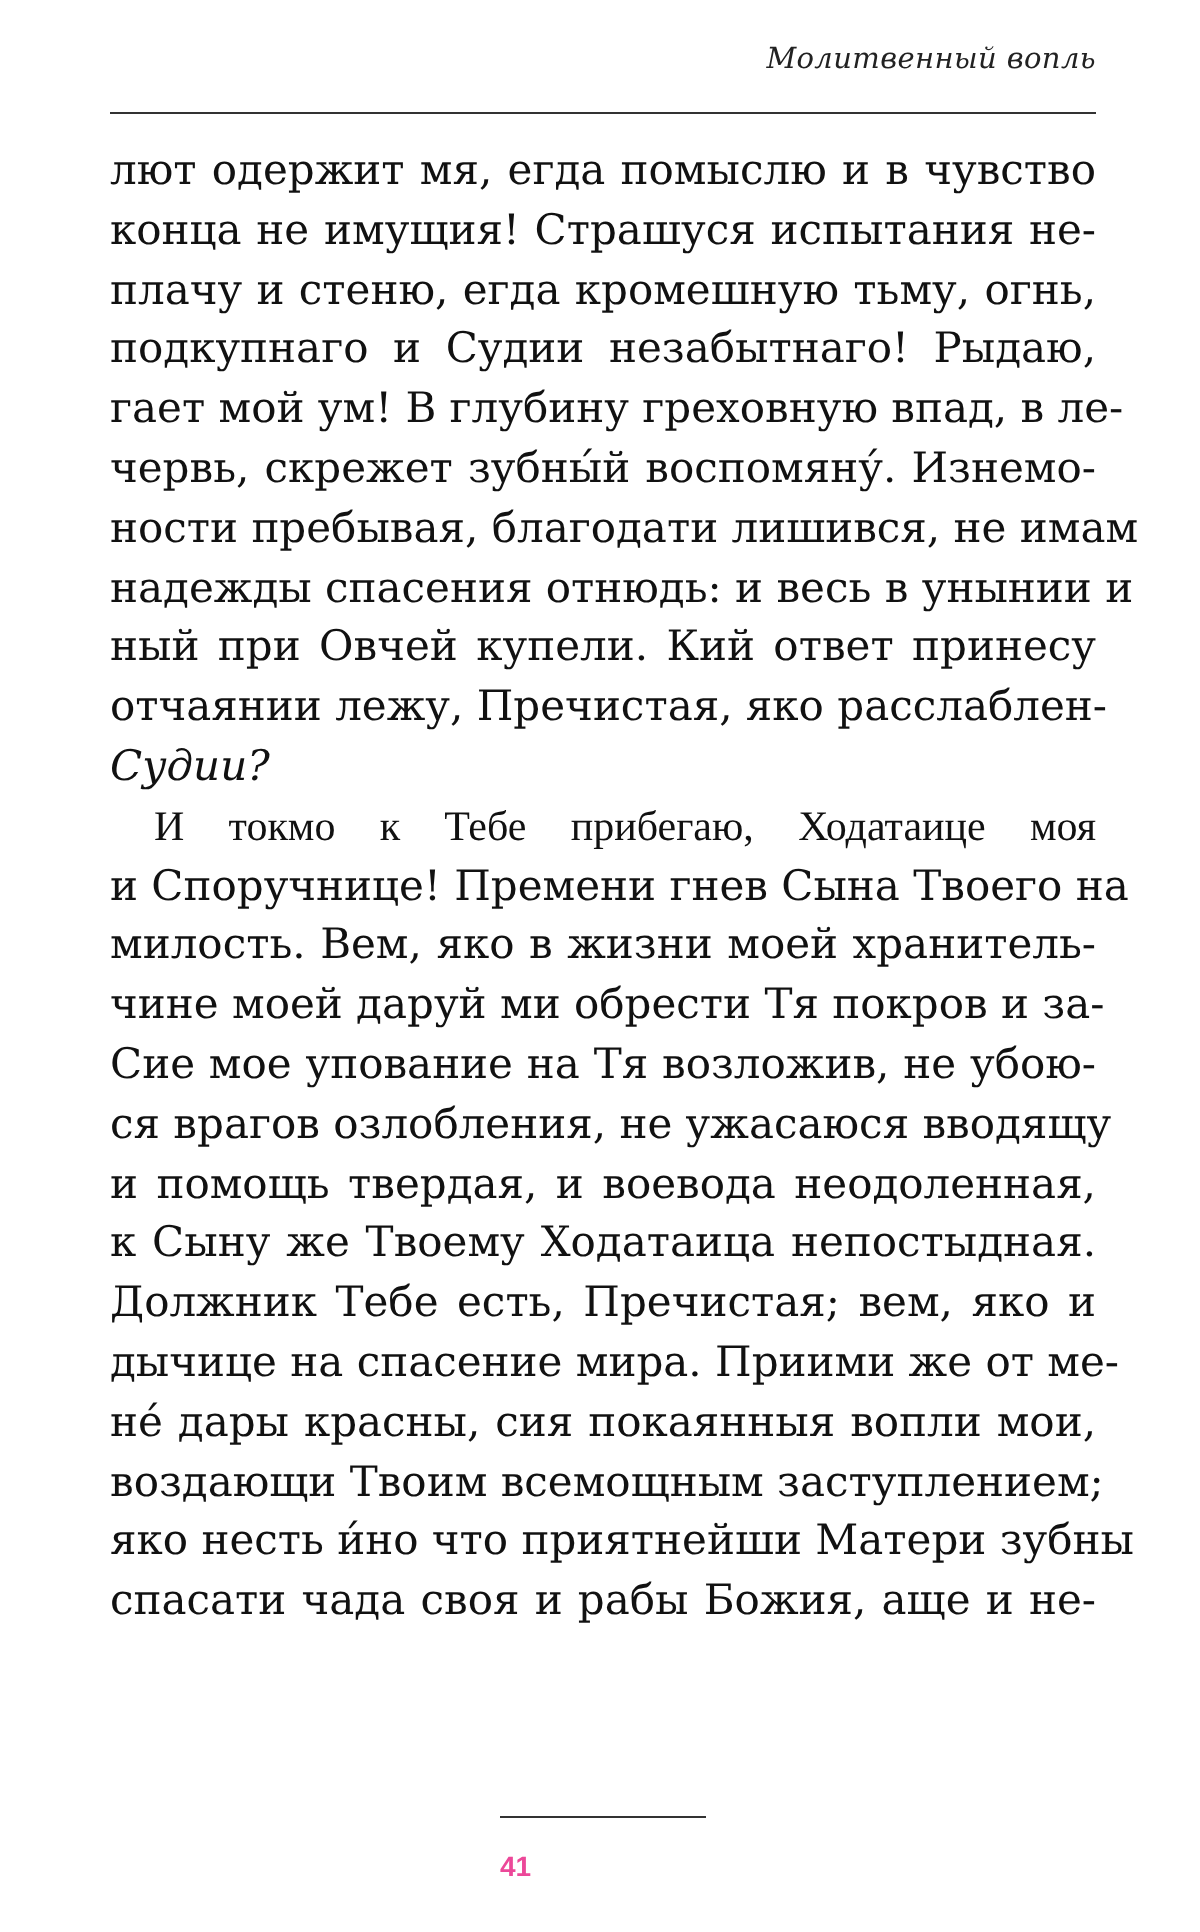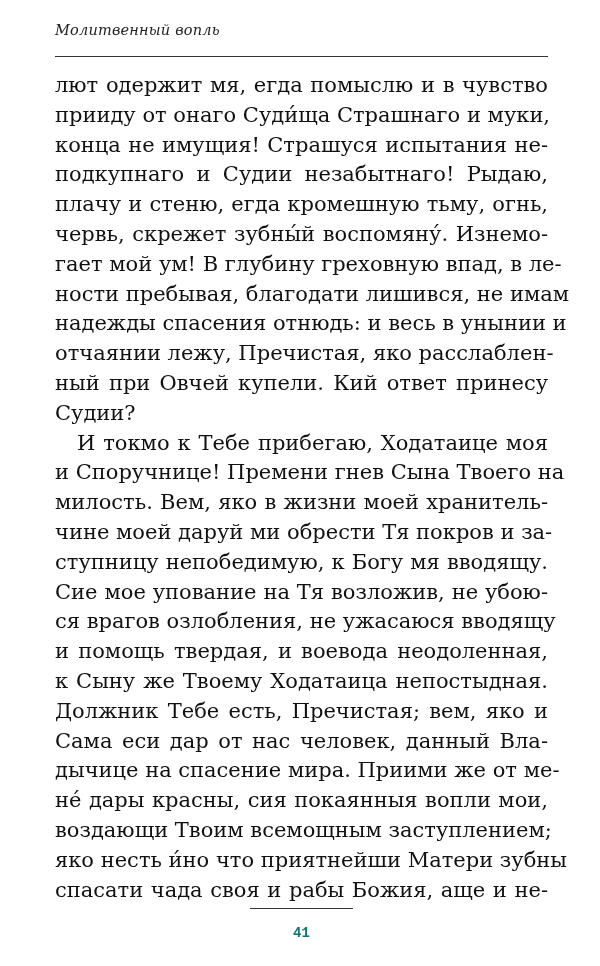--- a/index.html
+++ b/index.html
@@ -1,74 +1,71 @@
 <!DOCTYPE html>
 <html><head>
 <meta charset="utf-8">
 <style>
   html, body { margin: 0; padding: 0; background: #ffffff; }
   body { width: 600px; height: 966px; position: relative; overflow: hidden; color: #111; }
   .running-head {
     position: absolute; left: 55px; width: 493px; top: 22px;
-    text-align: left; font-family: "DejaVu Serif", serif; font-style: italic;
+    text-align: right; font-family: "DejaVu Serif", serif; font-style: italic;
     font-size: 14.5px; letter-spacing: 0.2px; color: #222;
   }
   .head-rule {
     position: absolute; left: 55px; width: 493px; top: 56px; height: 0;
     border-top: 1.3px solid #333;
   }
   .body-text {
     position: absolute; left: 55px; width: 493px; top: 71px;
     font-family: "DejaVu Serif", serif; font-size: 21px; line-height: 29.8px;
   }
   .line { display: block; white-space: nowrap; text-align: justify; text-align-last: justify; height: 29.8px; }
-  .line.last { text-align: right; text-align-last: left; }
-  .line.indent { padding-left: 22px; }
+  .line.last { text-align: right; text-align-last: left; font-style: italic; }
+  .line.indent { padding-left: 22px; font-family: Liberation Serif, serif; }
   .foot-rule {
     position: absolute; left: 250px; width: 103px; top: 908px; height: 0;
     border-top: 1.3px solid #333;
   }
   .page-number {
-    position: absolute; left: 250px; width: 103px; top: 925px; text-align: center;
-    font-family: Liberation Mono, monospace; font-weight: bold; font-size: 14px; color: #0f766e;
+    position: absolute; left: 250px; width: 103px; top: 925px; 
+    font-family: Liberation Sans, sans-serif; font-weight: bold; font-size: 14px; color: #ec4899;
   }
 </style>
 </head>
 <body>
 
 <div class="running-head">Молитвенный вопль</div>
 <div class="head-rule"></div>
 
 <div class="body-text">
   <div>
     <span class="line">лют одержит мя, егда помыслю и в чувство</span>
-    <span class="line">прииду от онаго Суди́ща Страшнаго и муки,</span>
     <span class="line">конца не имущия! Страшуся испытания не-</span>
+    <span class="line">плачу и стеню, егда кромешную тьму, огнь,</span>
     <span class="line">подкупнаго и Судии незабытнаго! Рыдаю,</span>
-    <span class="line">плачу и стеню, егда кромешную тьму, огнь,</span>
+    <span class="line">гает мой ум! В глубину греховную впад, в ле-</span>
     <span class="line">червь, скрежет зубны́й воспомяну́. Изнемо-</span>
-    <span class="line">гает мой ум! В глубину греховную впад, в ле-</span>
     <span class="line">ности пребывая, благодати лишився, не имам</span>
     <span class="line">надежды спасения отнюдь: и весь в унынии и</span>
+    <span class="line">ный при Овчей купели. Кий ответ принесу</span>
     <span class="line">отчаянии лежу, Пречистая, яко расслаблен-</span>
-    <span class="line">ный при Овчей купели. Кий ответ принесу</span>
     <span class="line last">Судии?</span>
   </div>
   <div>
     <span class="line indent">И токмо к Тебе прибегаю, Ходатаице моя</span>
     <span class="line">и Споручнице! Премени гнев Сына Твоего на</span>
     <span class="line">милость. Вем, яко в жизни моей хранитель-</span>
     <span class="line">чине моей даруй ми обрести Тя покров и за-</span>
-    <span class="line">ступницу непобедимую, к Богу мя вводящу.</span>
     <span class="line">Сие мое упование на Тя возложив, не убою-</span>
     <span class="line">ся врагов озлобления, не ужасаюся вводящу</span>
     <span class="line">и помощь твердая, и воевода неодоленная,</span>
     <span class="line">к Сыну же Твоему Ходатаица непостыдная.</span>
     <span class="line">Должник Тебе есть, Пречистая; вем, яко и</span>
-    <span class="line">Сама еси дар от нас человек, данный Вла-</span>
     <span class="line">дычице на спасение мира. Приими же от ме-</span>
     <span class="line">не́ дары красны, сия покаянныя вопли мои,</span>
     <span class="line">воздающи Твоим всемощным заступлением;</span>
     <span class="line">яко несть и́но что приятнейши Матери зубны</span>
     <span class="line">спасати чада своя и рабы Божия, аще и не-</span>
 
   </div>
 </div>
 
 <div class="foot-rule"></div>

